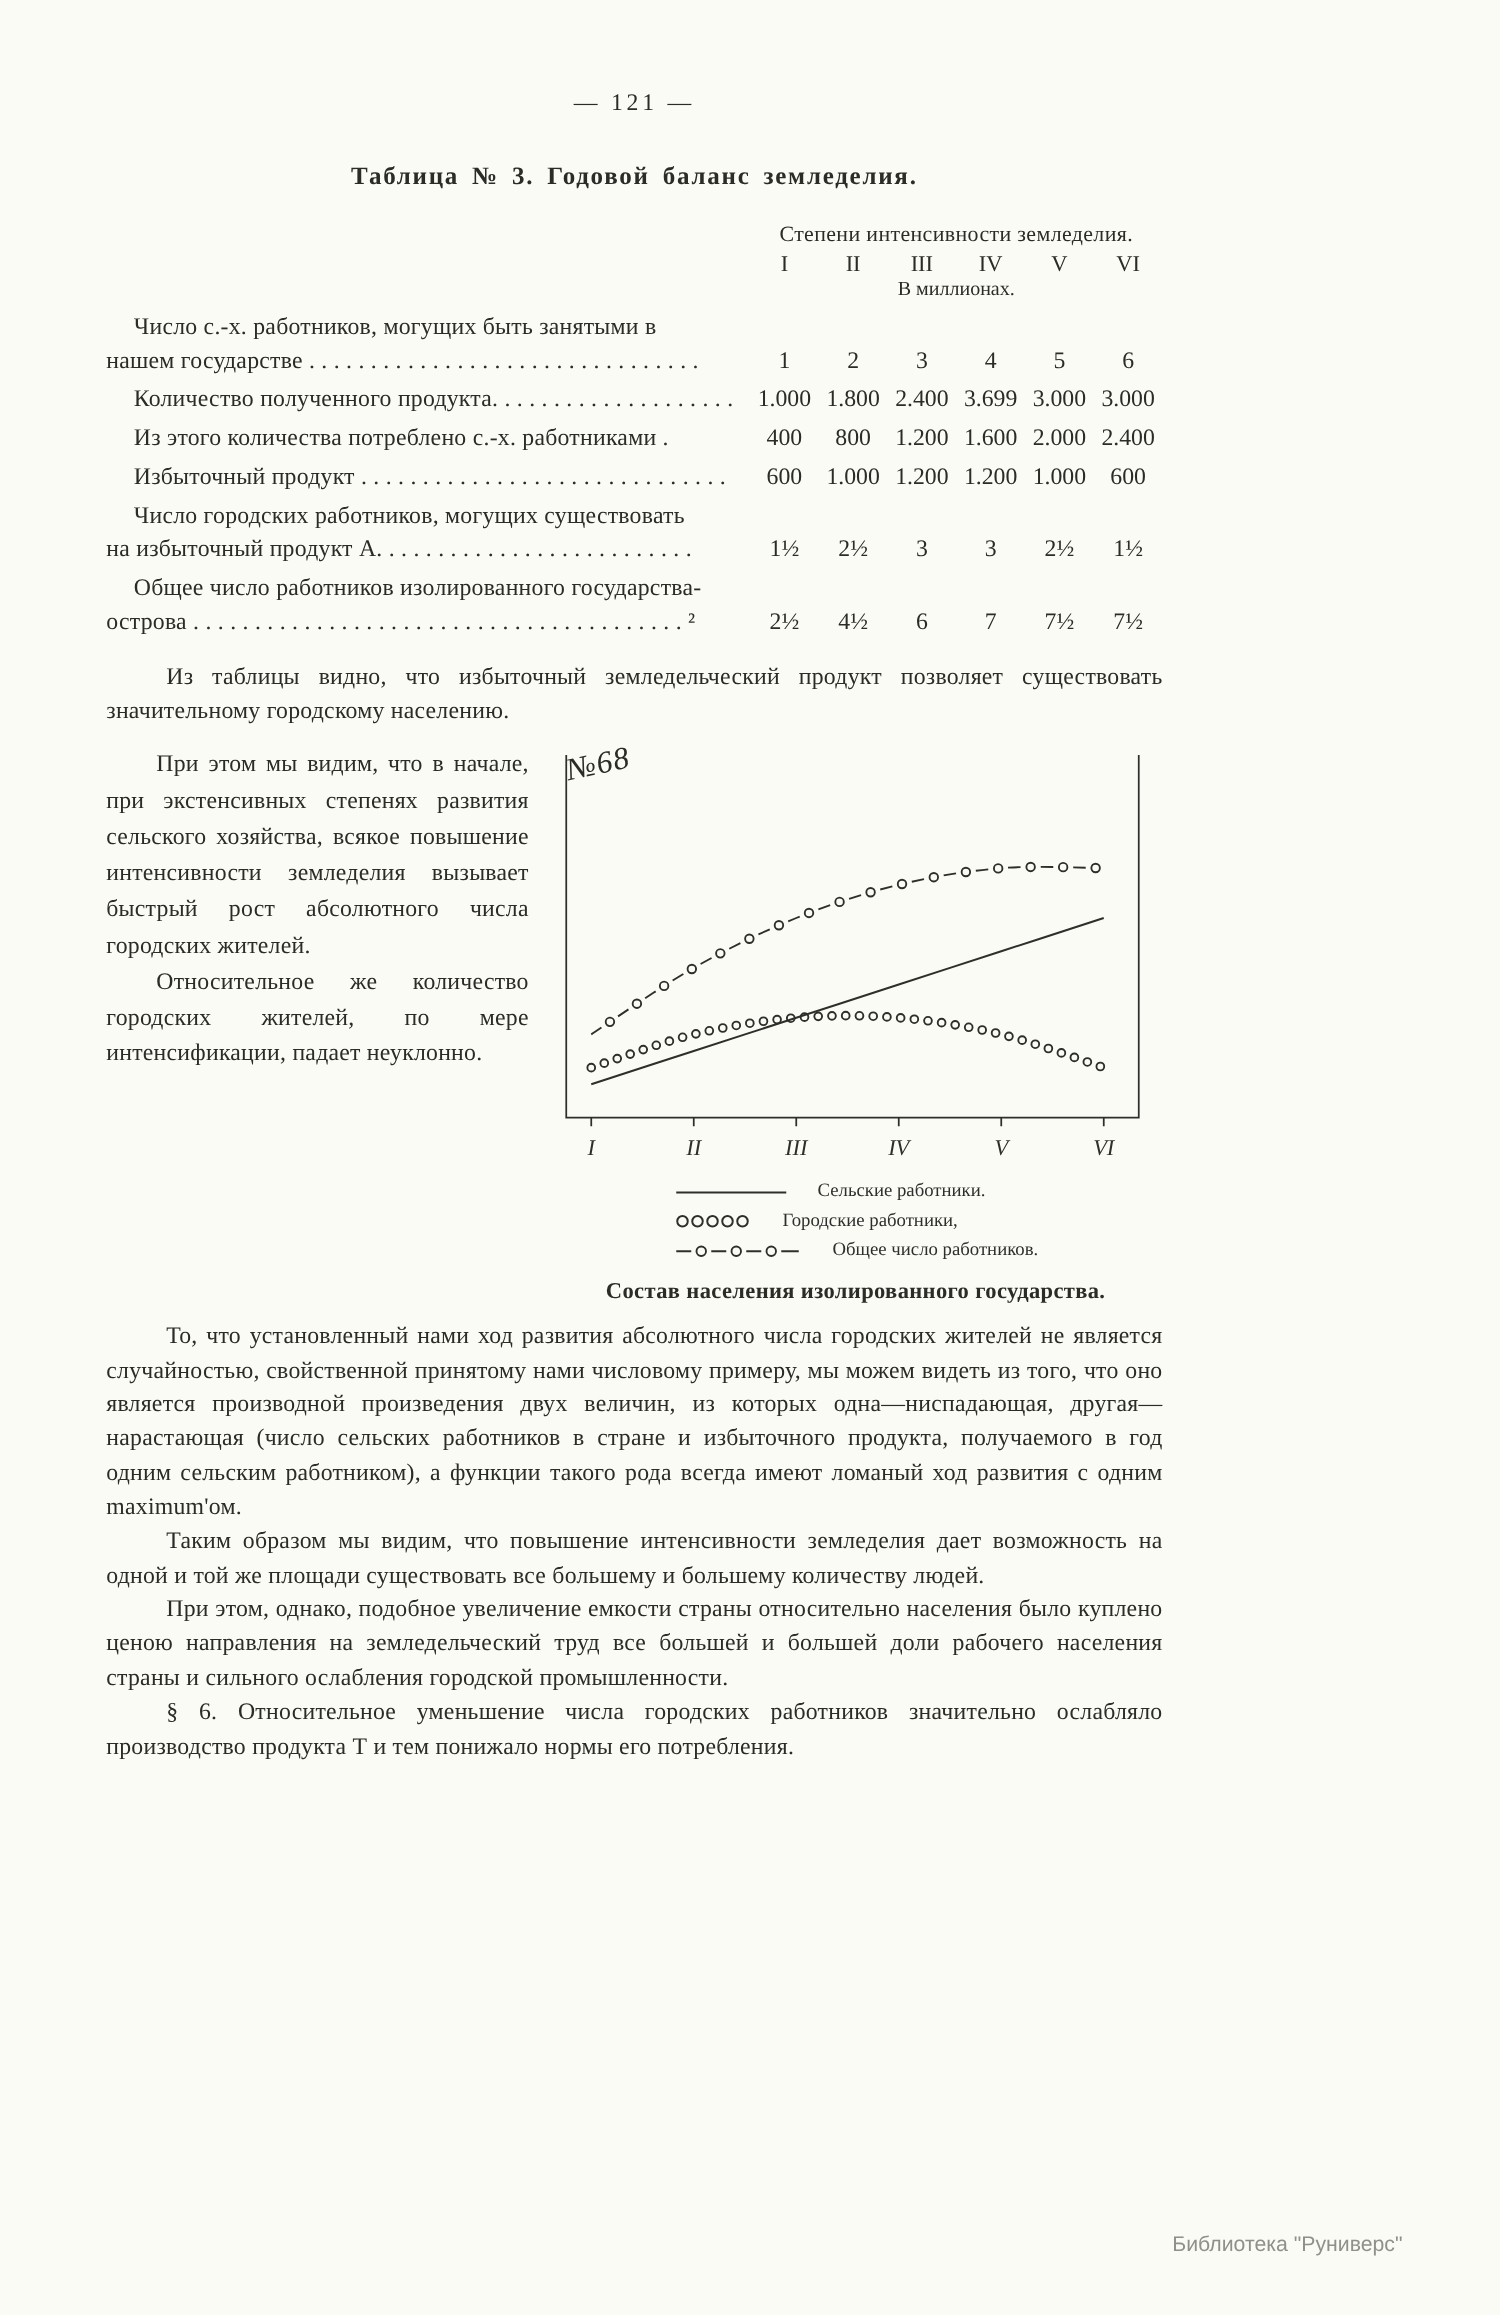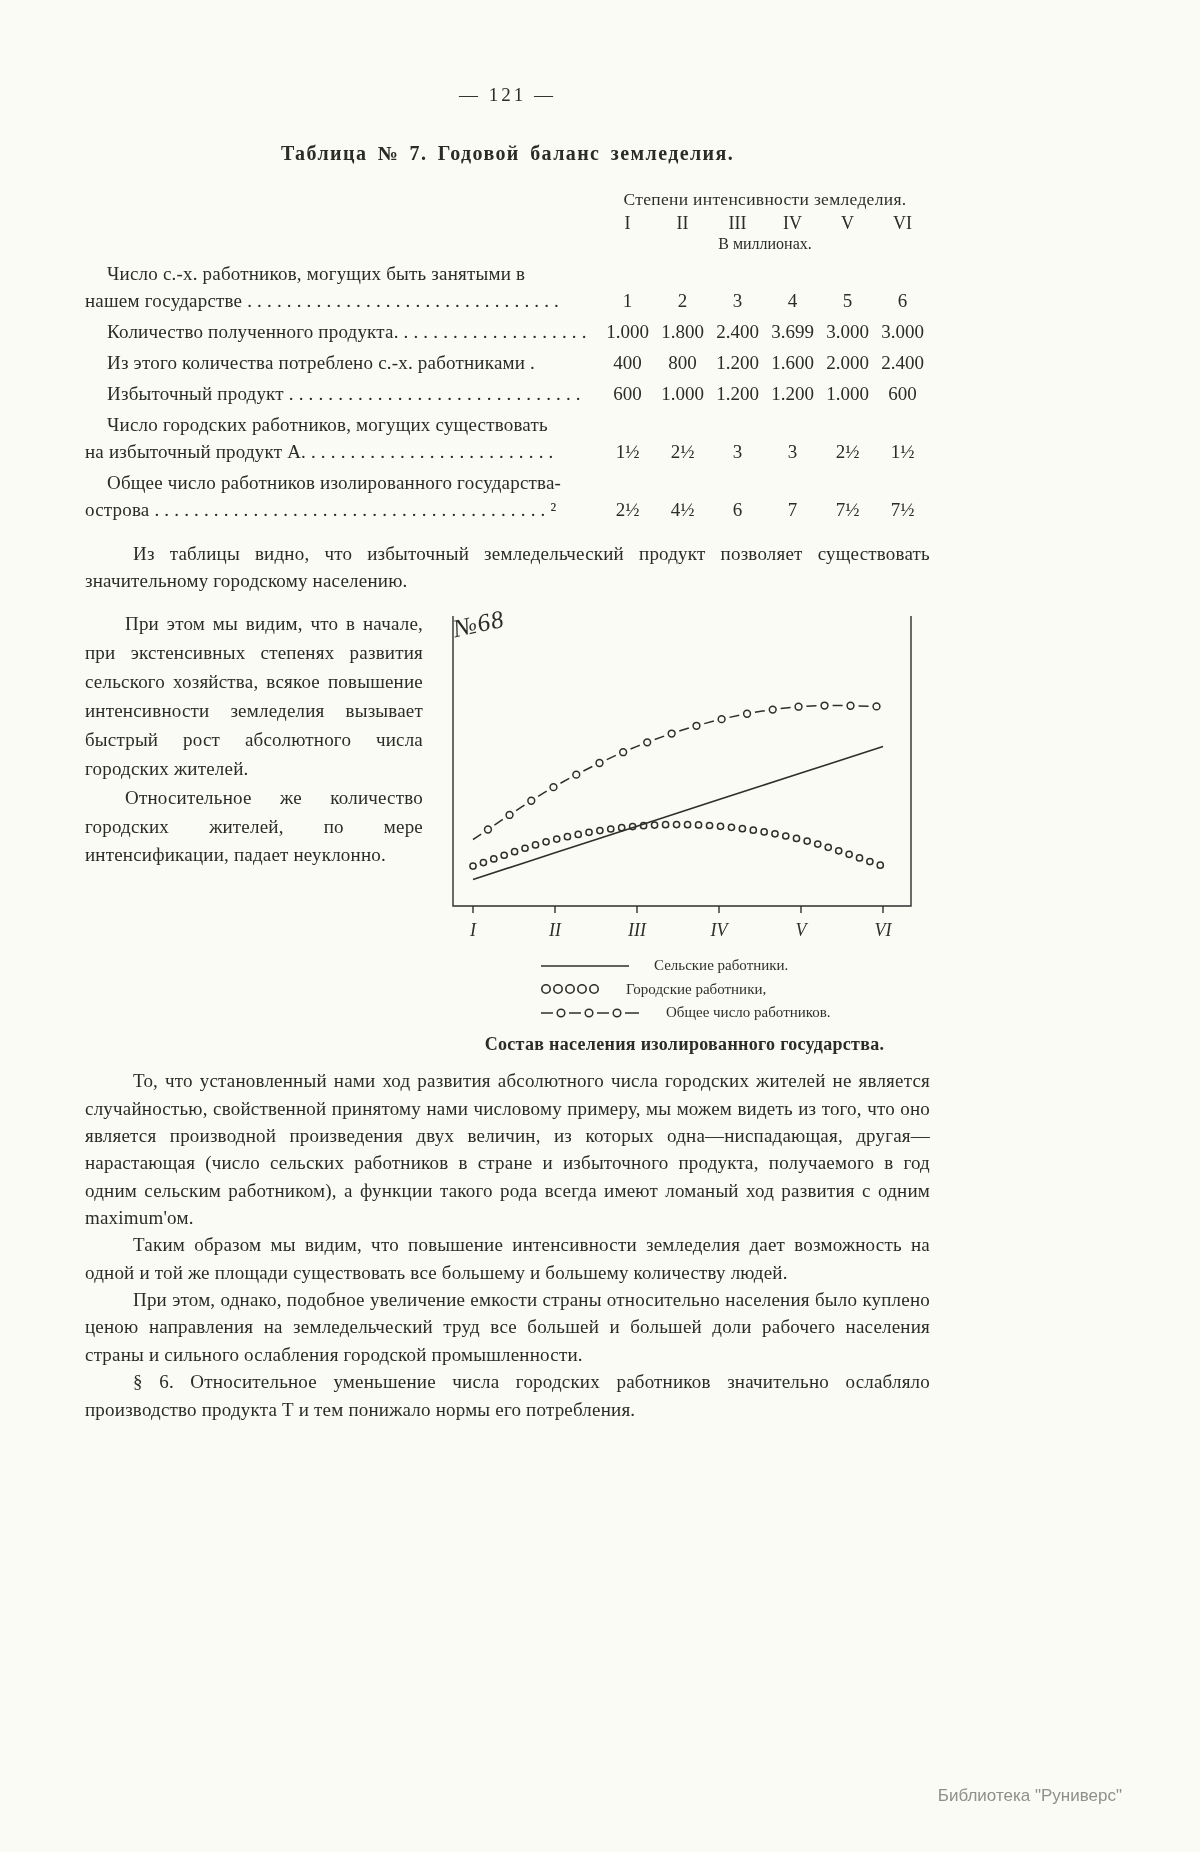--- a/index.html
+++ b/index.html
@@ -7,21 +7,21 @@
   .page {
     position: relative;
     width: 1200px;
     height: 1852px;
     margin: 0 auto;
     background: #fafbf4;
     font-family: "Liberation Serif", "DejaVu Serif", serif;
     color: #2b2b28;
     overflow: hidden;
   }
-  .content { position:absolute; left:85px; top:84px; width:845px; }
+  .content { position:absolute; left:85px; top:72px; width:845px; }
 
   .page-number { text-align:center; font-size:19px; letter-spacing:3px; }
 
   .title {
     text-align:center; font-size:20px; font-weight:bold;
     letter-spacing:1.4px; margin:36px 0 0 0; word-spacing:4px;
   }
 
   
   .table-block { margin-top:24px; font-size:19px; }
@@ -72,21 +72,21 @@
   }
 </style>
 </head>
 <body>
 
 <div class="page">
   <div class="content">
 
     <div class="page-number">— 121 —</div>
 
-    <h1 class="title">Таблица № 7. Годовой баланс земледелия.</h1>
+    <h1 class="title">Таблица № 3. Годовой баланс земледелия.</h1>
 
     <div class="table-block">
       <div class="t-head">
         <div class="t-header">Степени интенсивности земледелия.</div>
         <div class="t-cols">
           <div class="t-col">I</div>
           <div class="t-col">II</div>
           <div class="t-col">III</div>
           <div class="t-col">IV</div>
           <div class="t-col">V</div>

